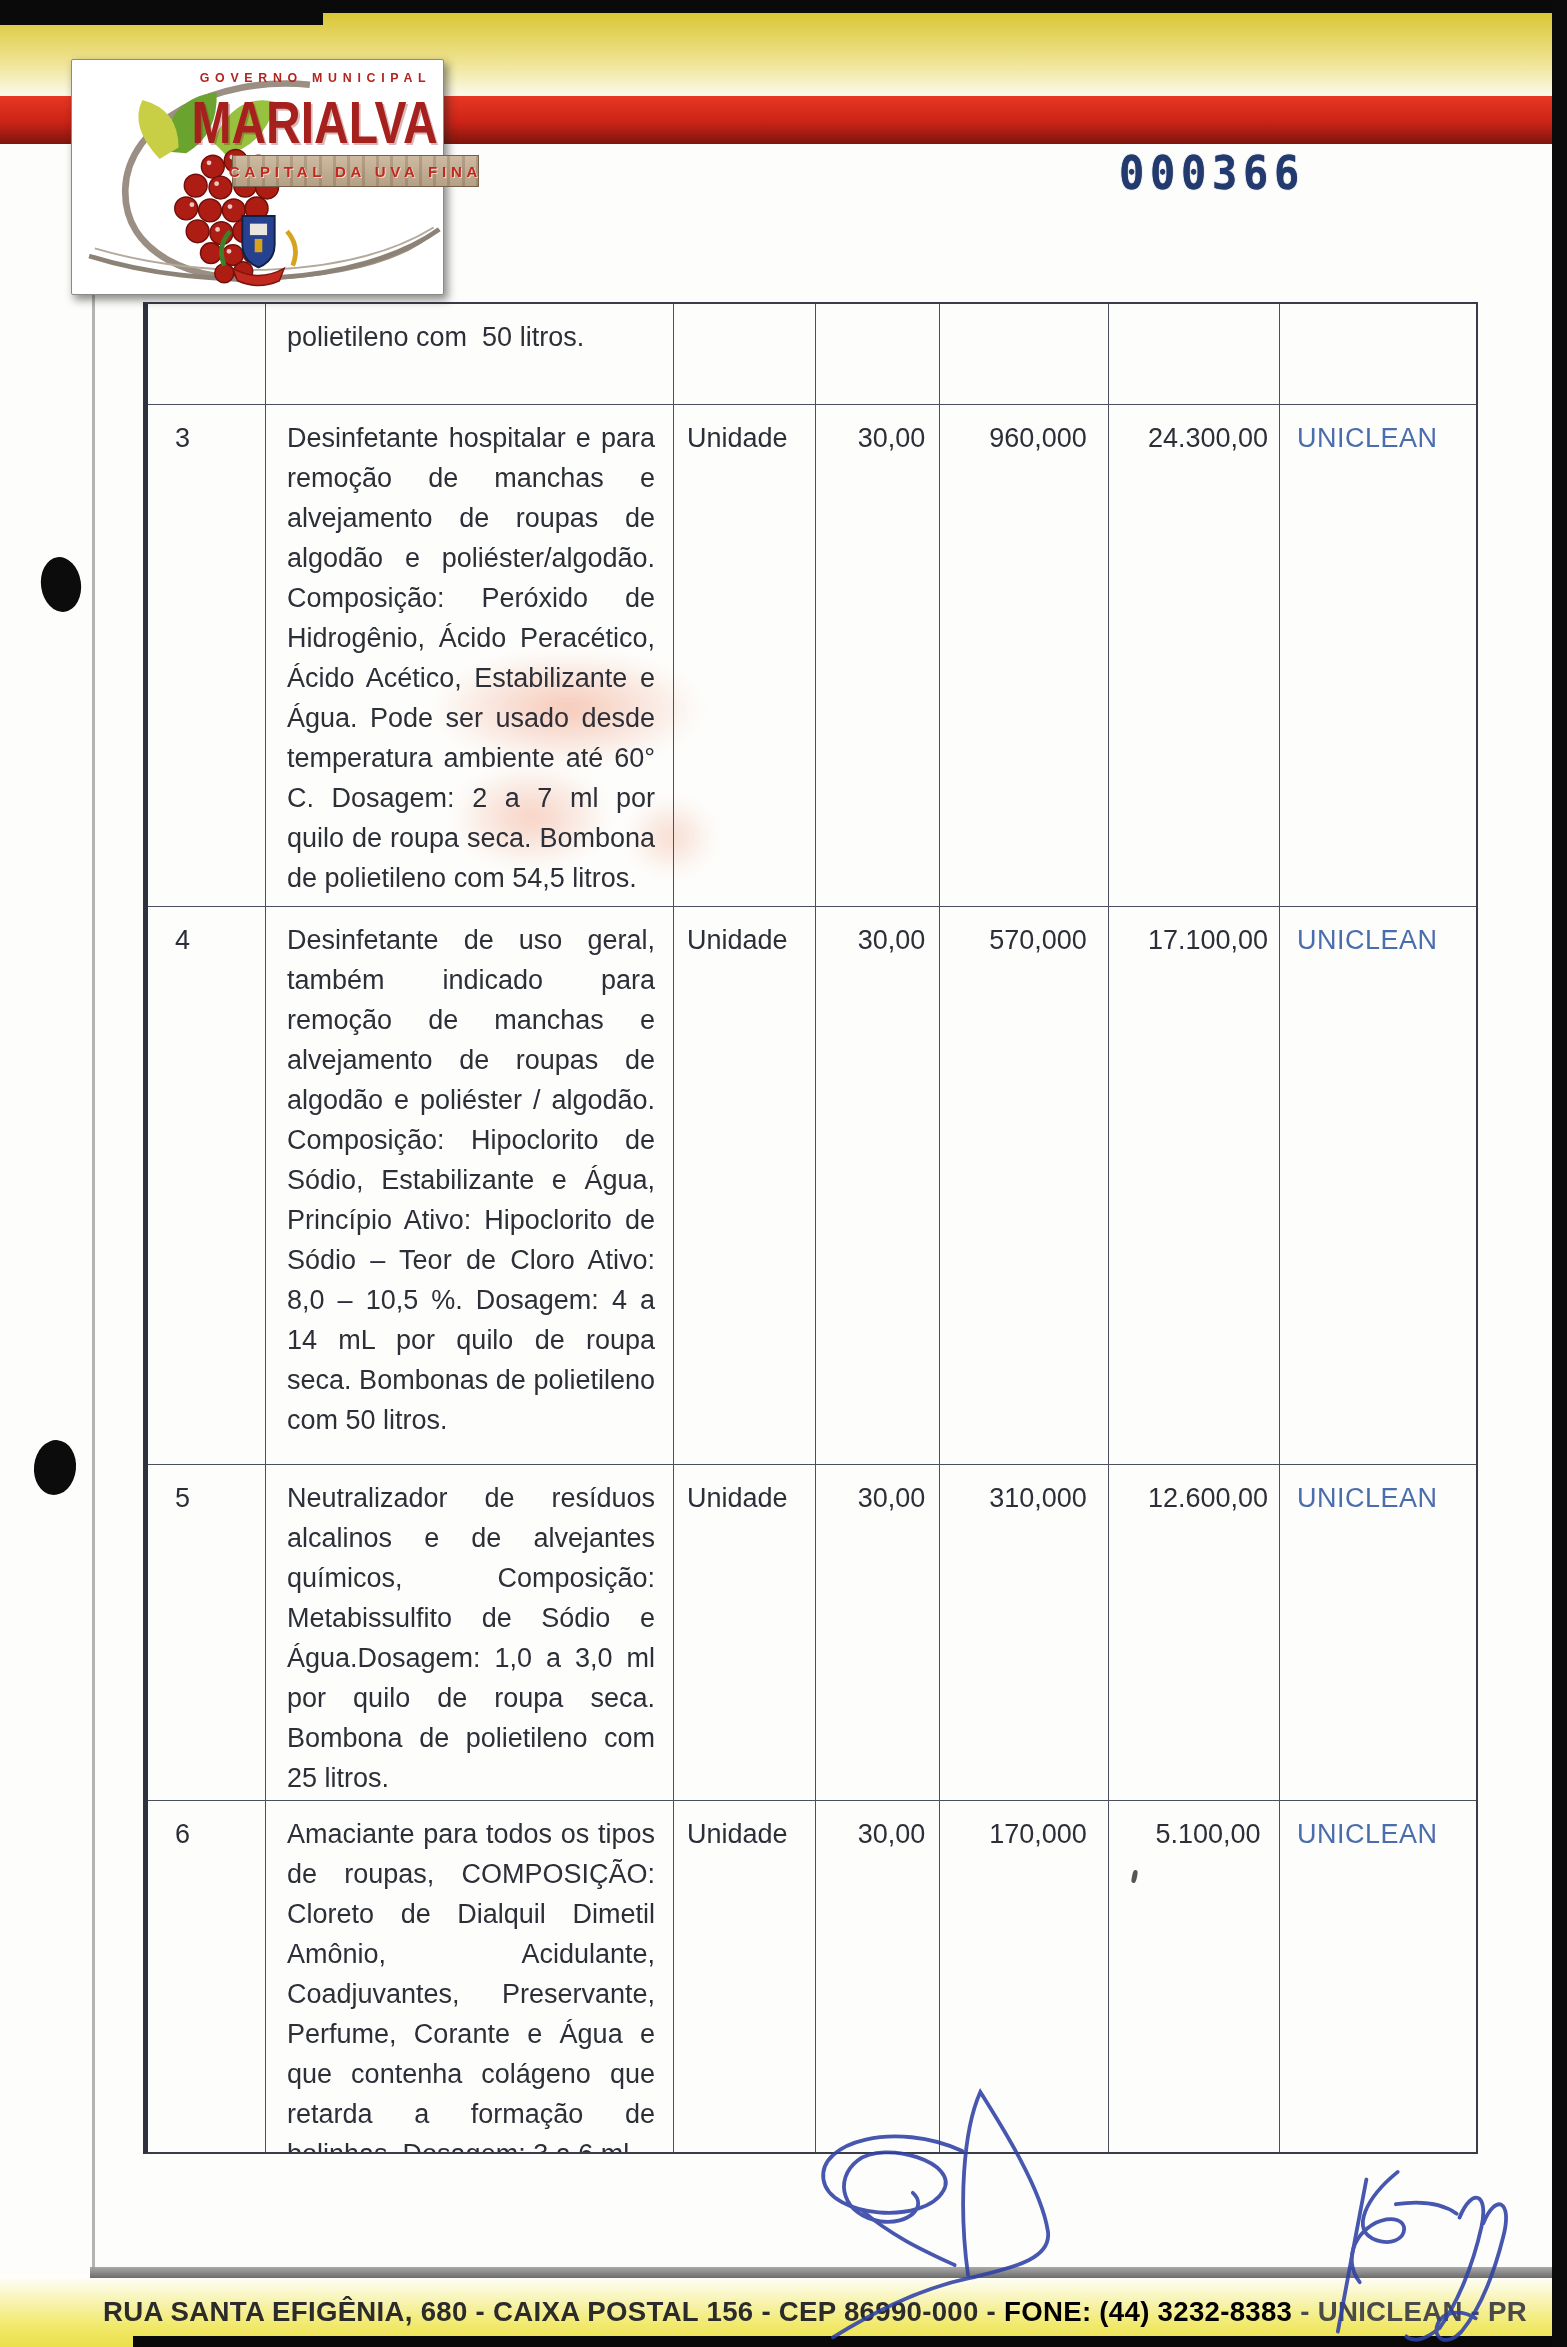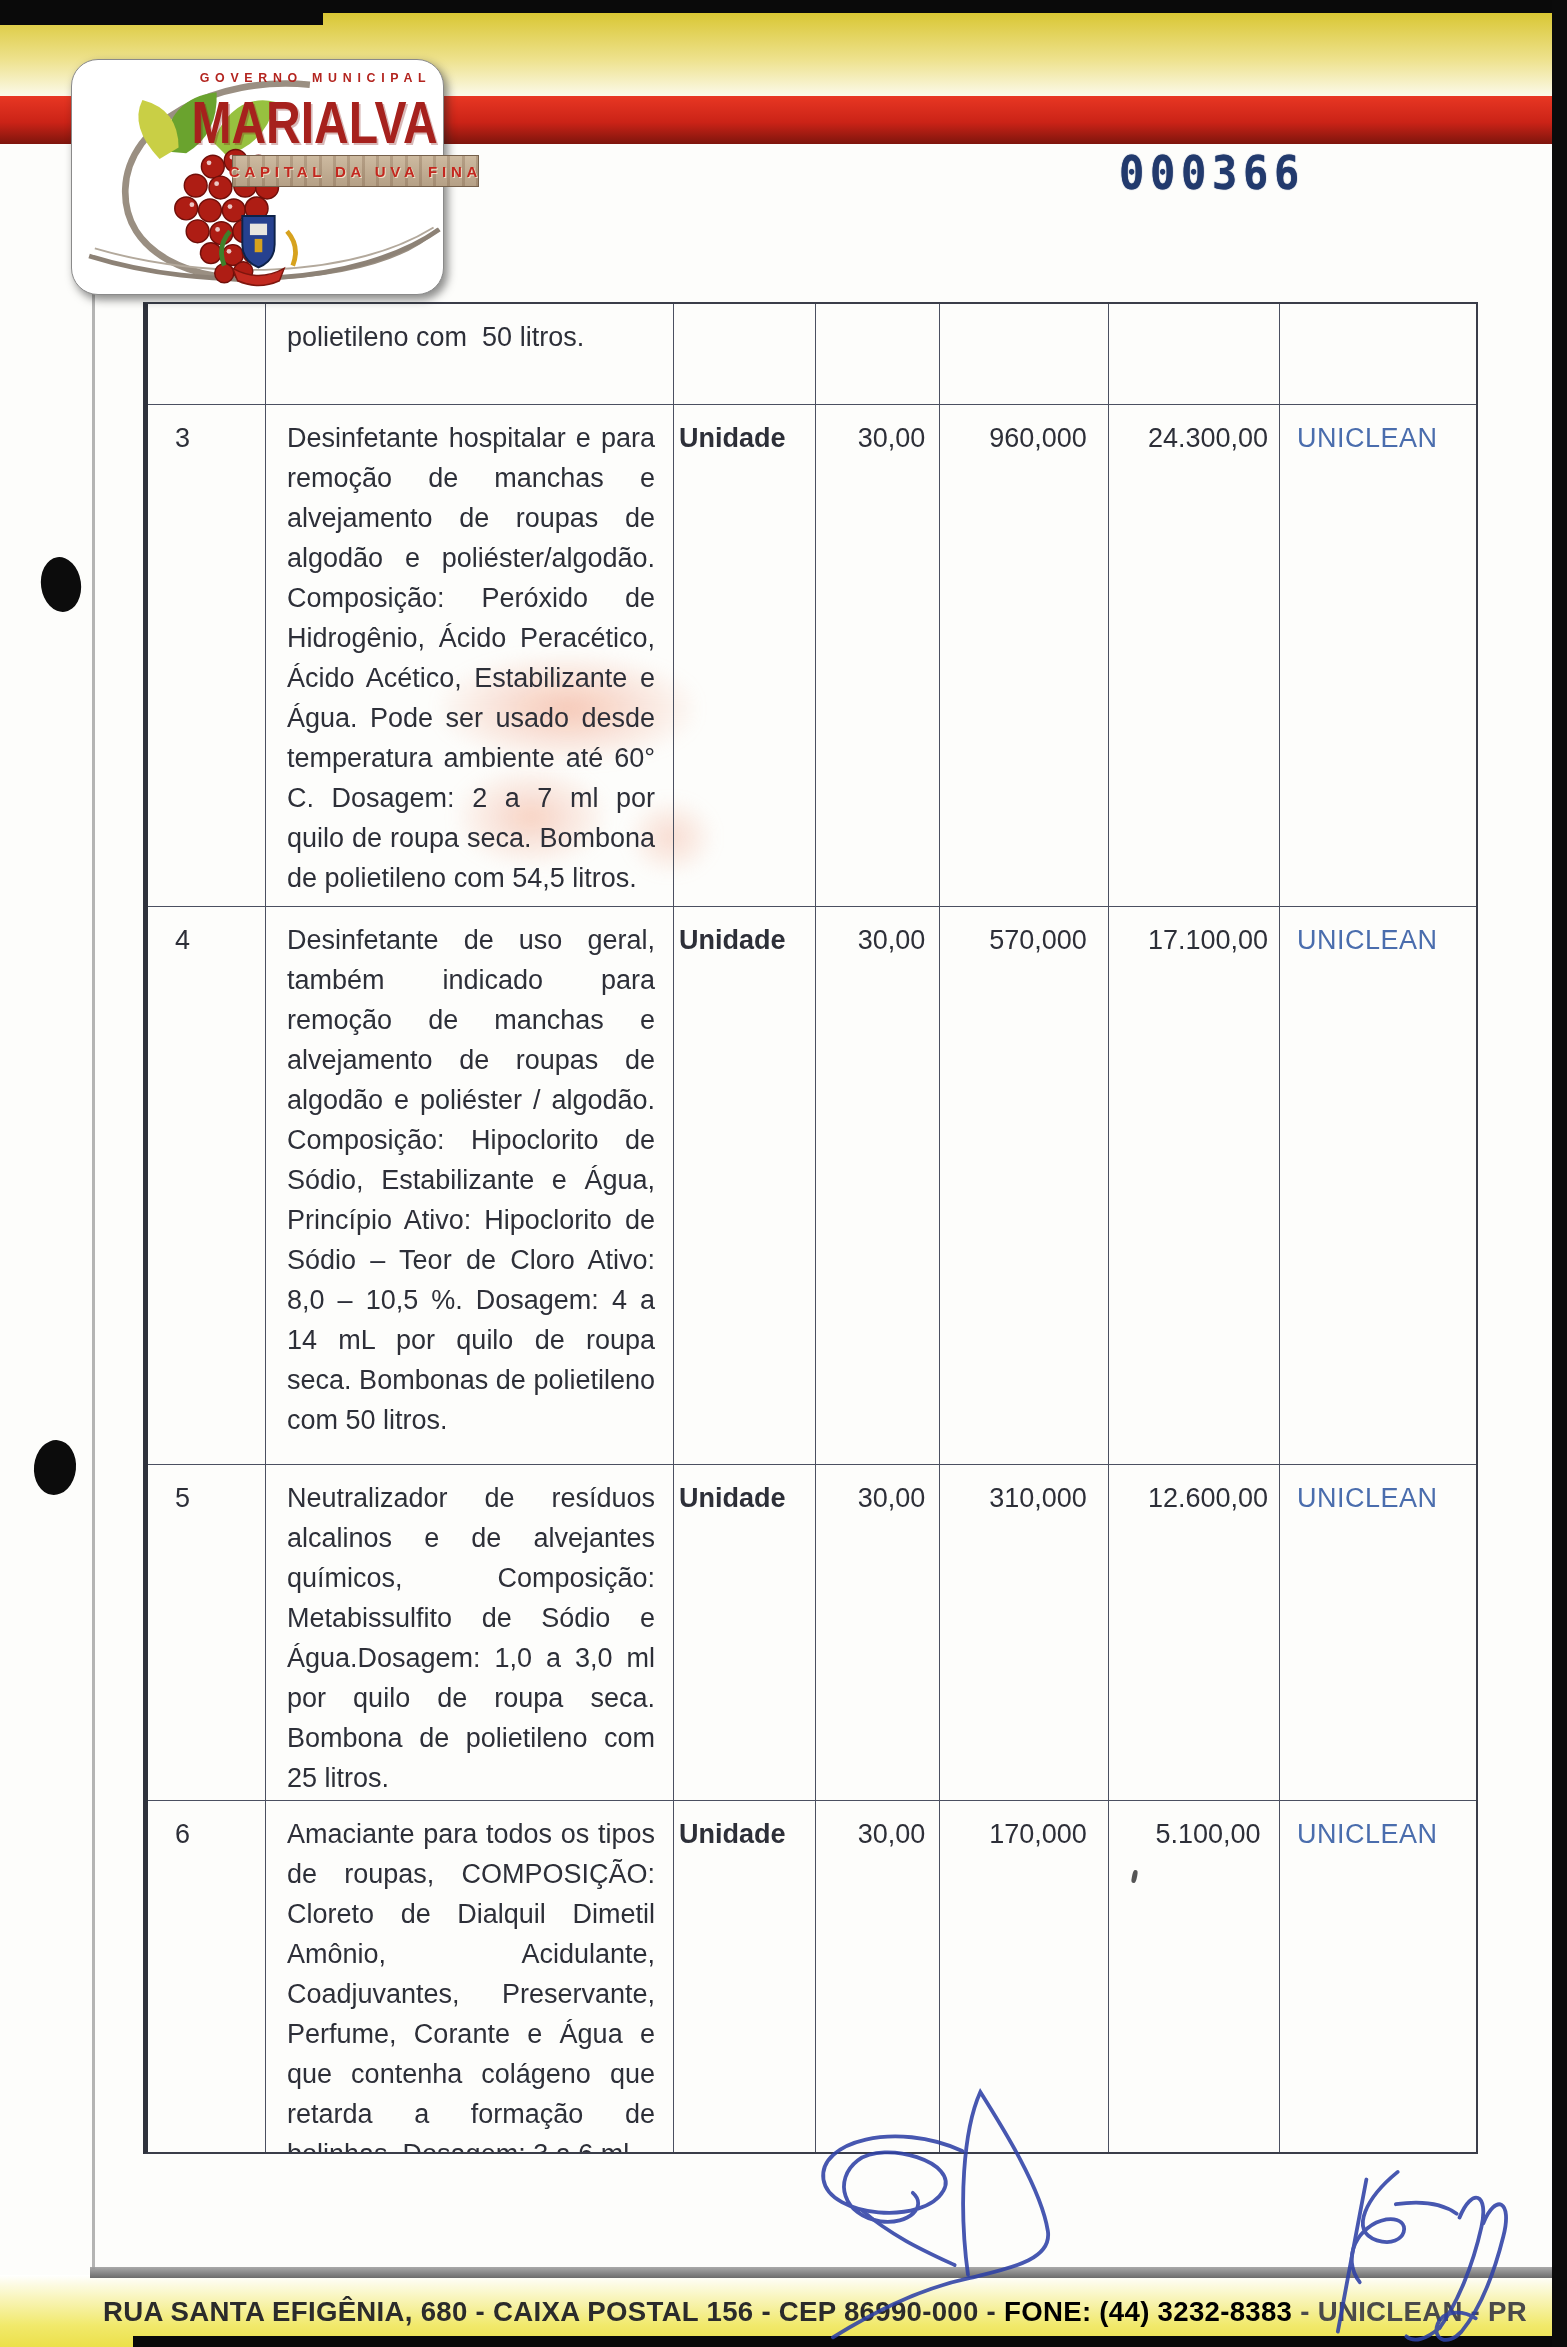--- a/index.html
+++ b/index.html
@@ -37,21 +37,21 @@
   .wm{position:absolute;z-index:1;filter:blur(6.7px);}
   .wm.w1{left:439px;top:654px;width:257px;height:109px;
     background:radial-gradient(ellipse at center,rgba(240,158,128,.55),rgba(240,158,128,0) 75%);}
   .wm.w2{left:455px;top:767px;width:152px;height:100px;
     background:radial-gradient(ellipse at center,rgba(240,158,128,.45),rgba(240,158,128,0) 75%);}
   .wm.w3{left:628px;top:799px;width:86px;height:76px;
     background:radial-gradient(ellipse at center,rgba(240,158,128,.35),rgba(240,158,128,0) 75%);}
 
   
   .logo-box{position:absolute;left:71px;top:59px;width:373px;height:236px;background:#fff;
-    border:1.9px solid #8a8a8a;border-radius:27px;z-index:5;
+    border:1.9px solid #8a8a8a;border-radius:2px;z-index:5;
     box-shadow:3.8px 4.8px 8.6px rgba(30,30,30,.5);}
   .logo-box svg{position:absolute;left:0;top:0;}
   .logo-gov{position:absolute;left:120px;top:11.4px;width:247px;text-align:center;
     font-size:12.4px;font-weight:bold;letter-spacing:5.7px;color:#b3241f;white-space:nowrap;}
   .logo-city{position:absolute;left:116px;top:28.5px;width:253px;text-align:center;
     font-size:48px;font-weight:bold;letter-spacing:0px;color:#a6211d;
     transform:scaleY(1.22);transform-origin:top center;
     text-shadow:1.9px 1.9px 0 rgba(125,24,20,.3);white-space:nowrap;}
   .logo-plank{position:absolute;left:120px;top:95px;width:247px;height:32px;
     background:repeating-linear-gradient(90deg,rgba(96,64,40,.22) 0 2.9px,rgba(0,0,0,0) 2.9px 14.3px),
@@ -69,21 +69,21 @@
   .doc-table{position:absolute;left:143px;top:302px;width:1335px;z-index:3;background:transparent;
     border:2.9px solid #3a3d49;border-left:5.7px solid #2f323c;}
   .t-row{display:grid;grid-template-columns:96px 429px 142px 124px 169px 171px 196px;}
   .t-row + .t-row{border-top:1.9px solid #4b5060;}
   .h0{height:100px;} .h3{height:502px;} .h4{height:558px;} .h5{height:336px;} .h6{height:352px;}
   .cell{font-size:27px;line-height:40px;color:#2d2f38;border-left:1.9px solid #4b5060;
     padding-top:13.3px;overflow:hidden;padding-left:28px;}
   .t-row .cell:first-child{border-left:none;}
   .cell.item{padding-left:27px;}
   .cell.desc{padding:13.3px 18px 0 21px;text-align:justify;margin-left:21px;}
-  .cell.unit{padding-left:5px;font-weight:bold;}
+  .cell.unit{padding-left:13px;}
   .cell.qty,.cell.uprice,.cell.total{text-align:center;}
   .cell.brand{padding-left:17px;color:#4a6dad;letter-spacing:0.5px;}
 
   
   .footer-text{position:absolute;left:103px;width:1383px;top:2296px;text-align:center;z-index:5;
     font-size:27.6px;letter-spacing:0.3px;color:#2b2b2b;font-weight:600;white-space:nowrap;}
   .footer-text .phone{font-weight:800;color:#000000;}
   .footer-text .part2{color:#4a4a4a;}
 
   

